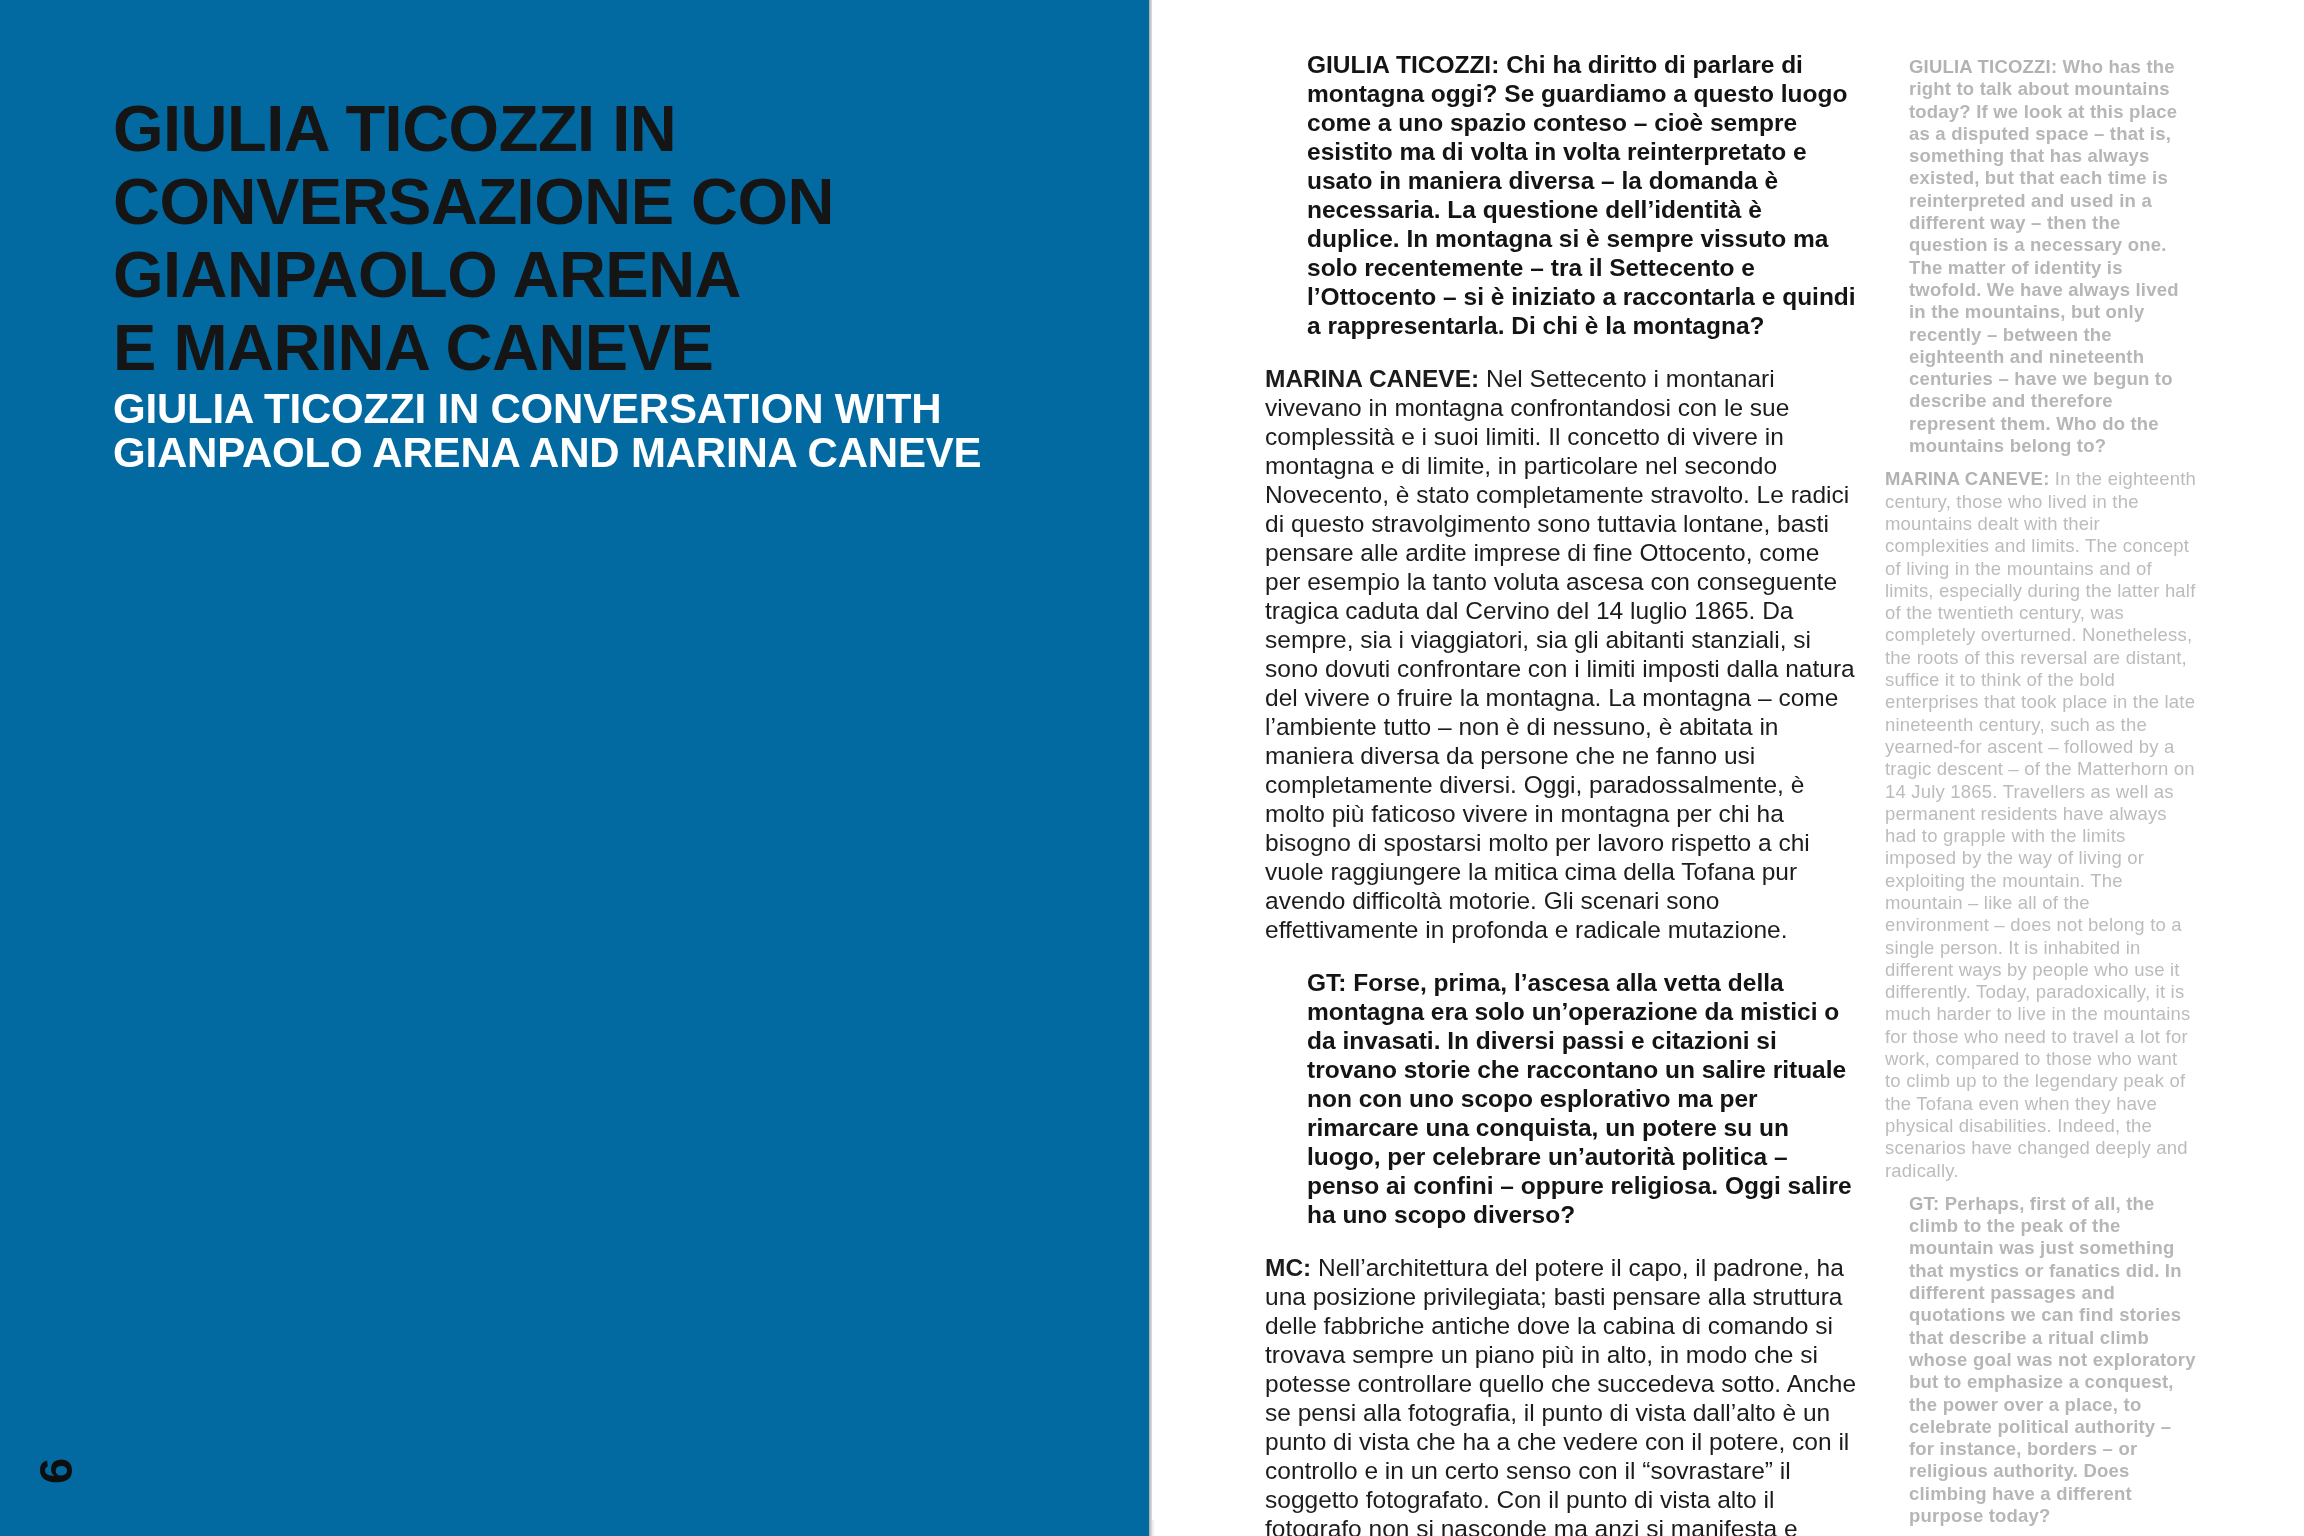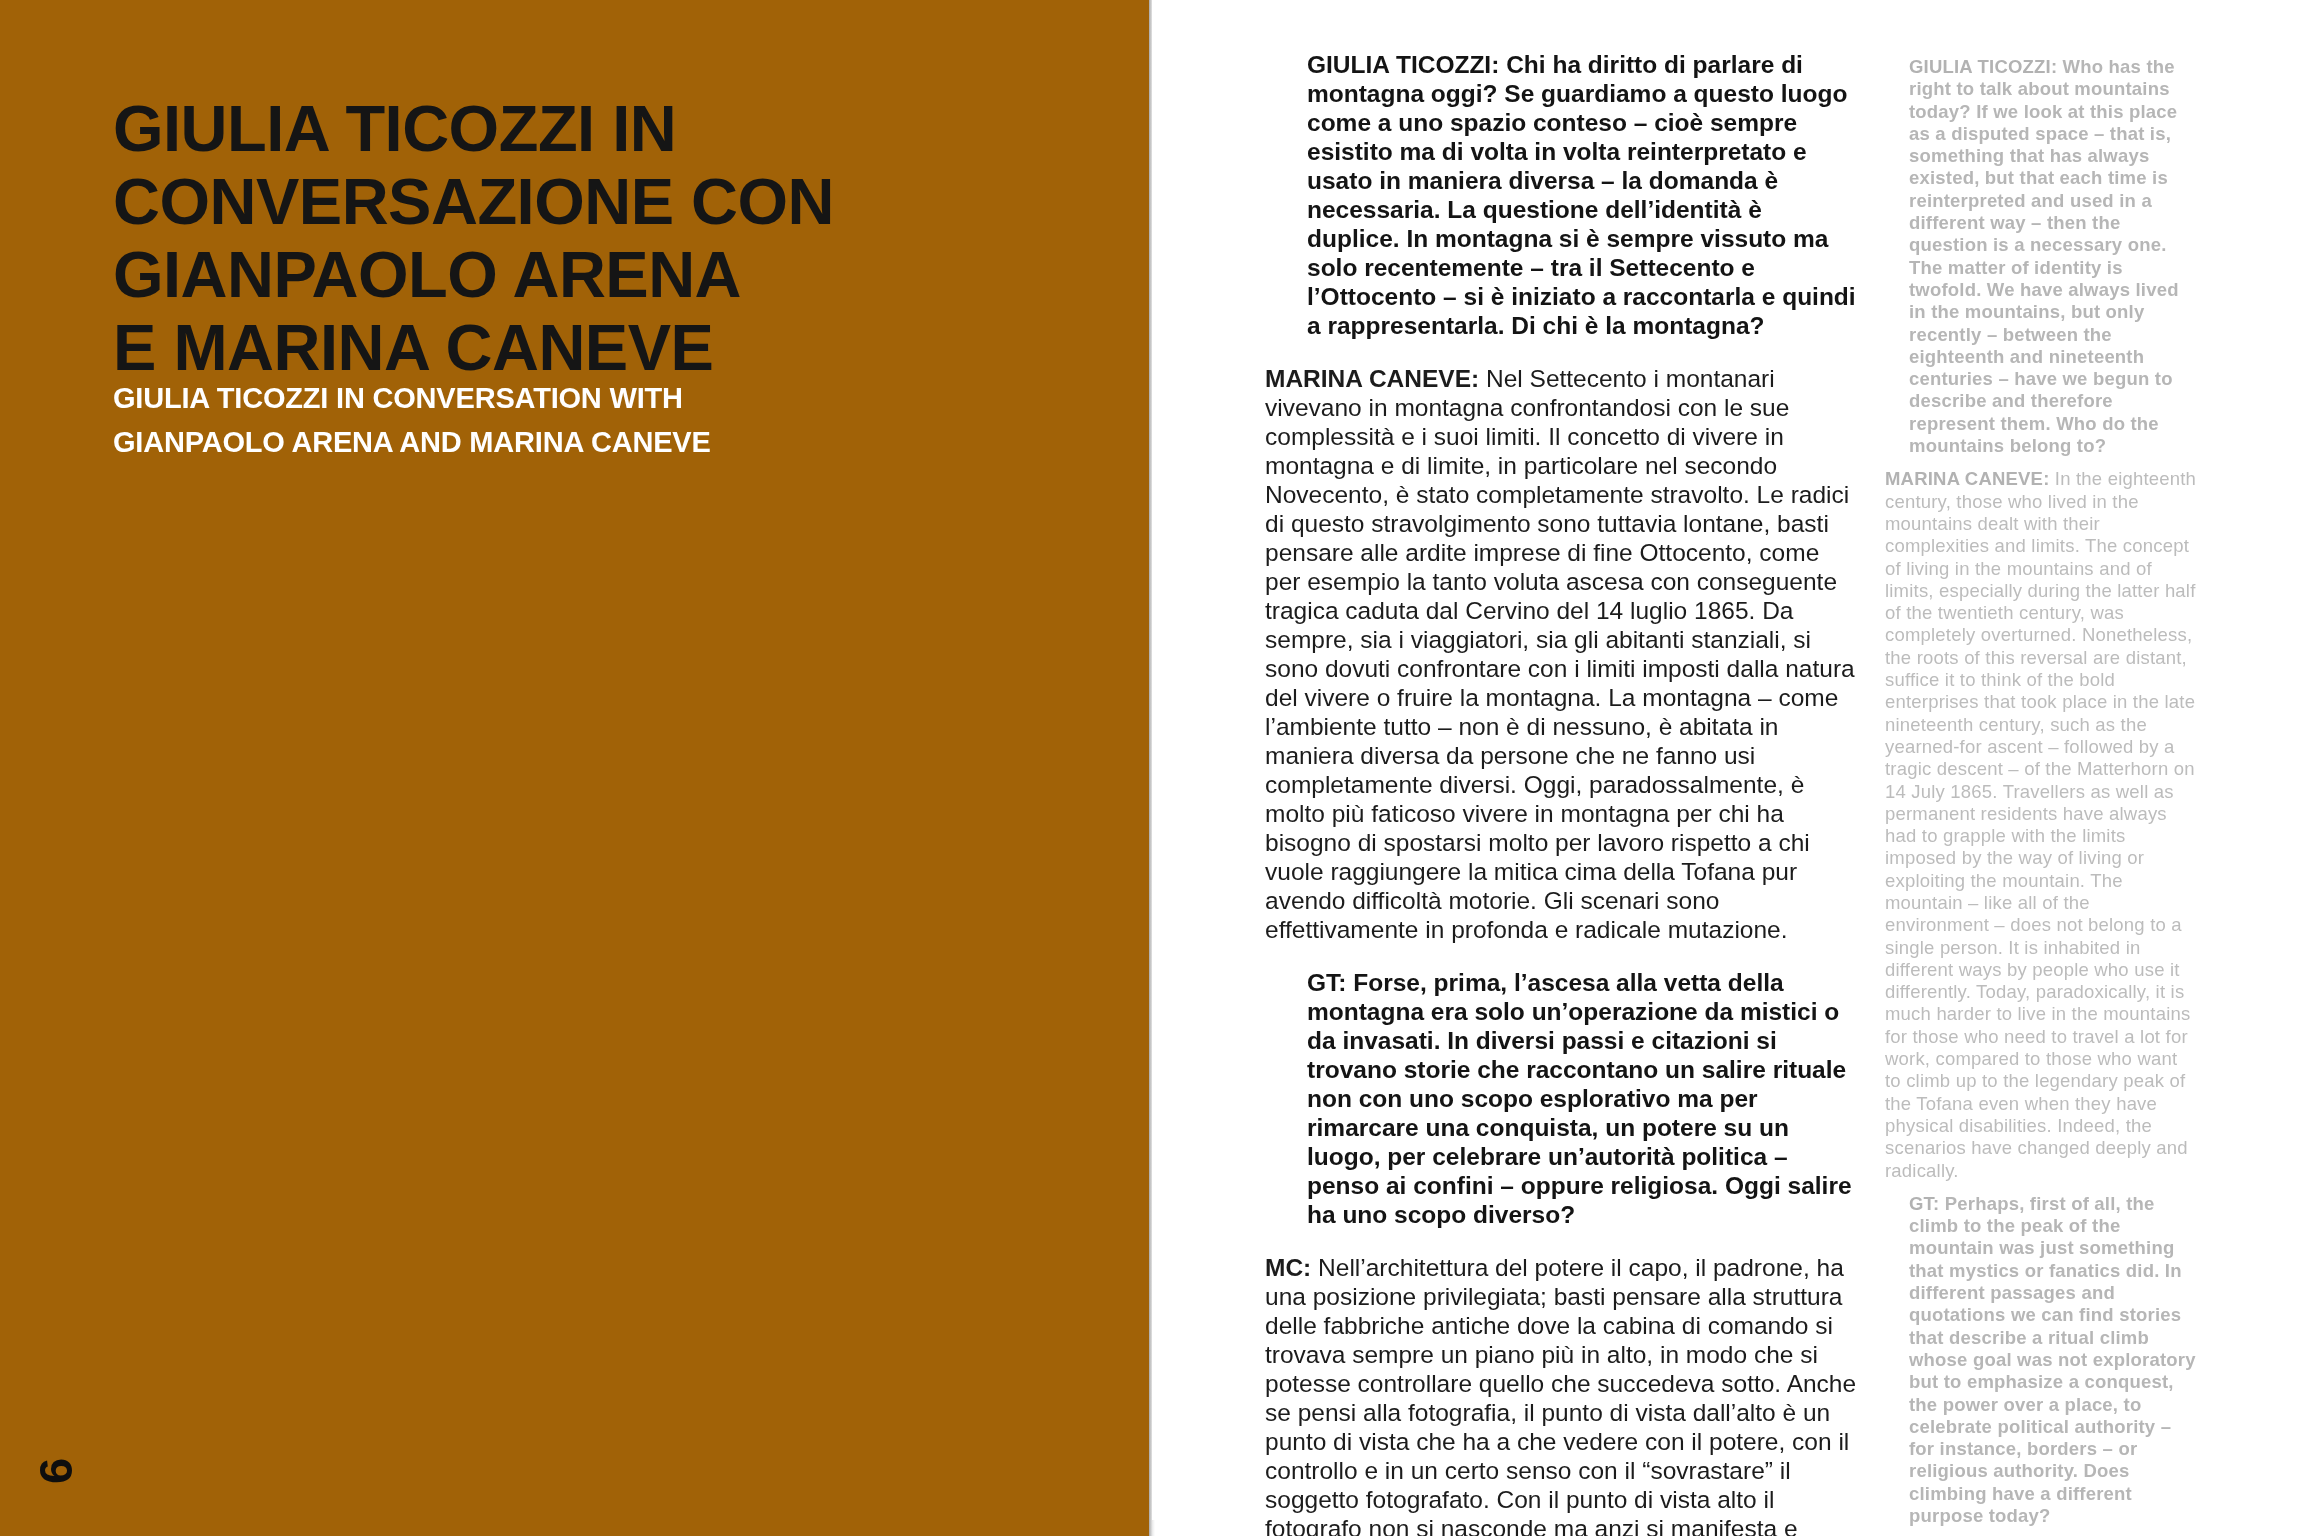--- a/index.html
+++ b/index.html
@@ -8,21 +8,21 @@
     width: 2304px;
     height: 1536px;
     overflow: hidden;
     background: #ffffff;
     font-family: "Liberation Sans", sans-serif;
   }
   .left-page {
     position: absolute;
     left: 0; top: 0;
     width: 1152px; height: 1536px;
-    background: #a16207;
+    background: #0369a1;
   }
   .right-page {
     position: absolute;
     left: 1152px; top: 0;
     width: 1152px; height: 1520px;
     background: #ffffff;
   }
   .gutter {
     position: absolute;
     left: 1149px; top: 0;
@@ -35,21 +35,21 @@
     font-size: 65px;
     line-height: 73px;
     font-weight: 700;
     letter-spacing: -0.5px;
     color: #151515;
     white-space: pre-line;
   }
   .subtitle {
     position: absolute;
     left: 113px; top: 352px;
-    font-size: 29px;
+    font-size: 42px;
     line-height: 44px;
     font-weight: 700;
     letter-spacing: -0.2px;
     color: #ffffff;
     white-space: pre-line;
   }
   .pagenum {
     position: absolute;
     font-size: 47px;
     font-weight: 700;

